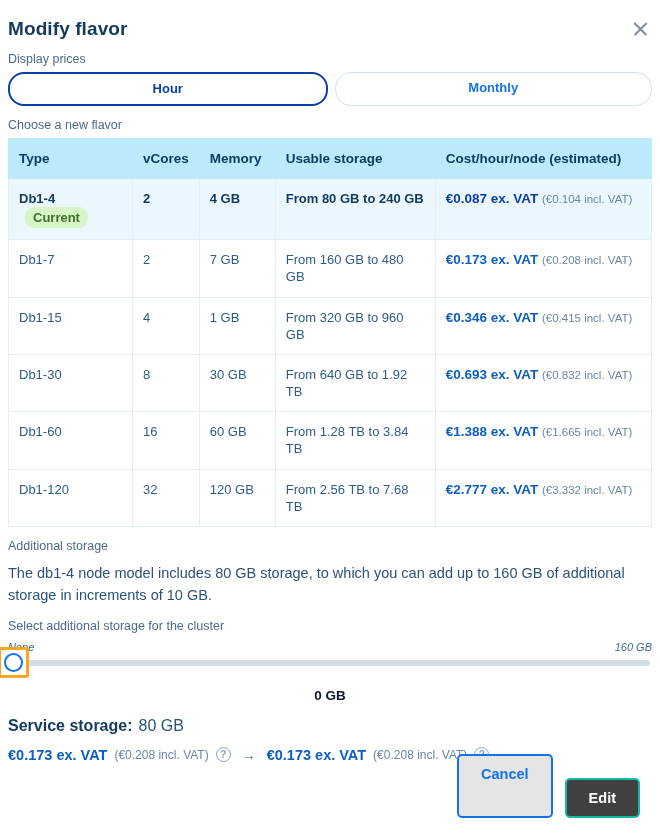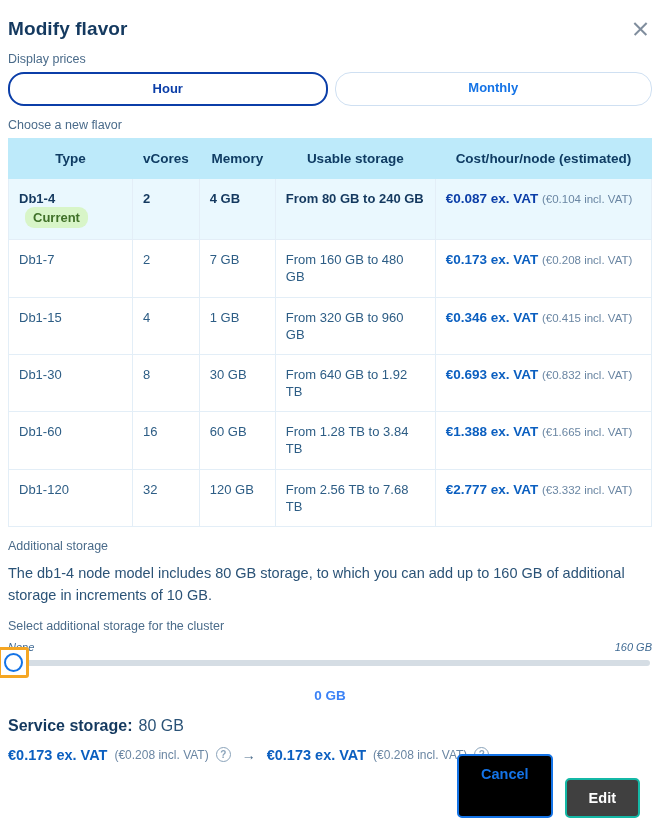--- a/index.html
+++ b/index.html
@@ -77,21 +77,21 @@
     width: 100%;
     border-collapse: collapse;
     margin-top: 4px;
     font-size: 13px;
   }
   table.flavors thead th {
     background: #bdeafa;
     color: #0f3c63;
     font-size: 13.5px;
     font-weight: bold;
-    text-align: center;
+    text-align: left;
     padding: 12px 10px;
     vertical-align: top;
     border: 1px solid #bdeafa;
   }
   table.flavors td {
     border: 1px solid #e3eef7;
     padding: 11px 10px;
     vertical-align: top;
     color: #2d5d85;
     line-height: 1.32;
@@ -170,21 +170,21 @@
     content: "";
     width: 15px; height: 15px;
     border-radius: 50%;
     border: 2px solid #1473e6;
     background: #ffffff;
   }
   .slider-value {
     text-align: center;
     font-size: 13.5px;
     font-weight: bold;
-    color: #3b82f6;
+    color: #0f172a;
     margin-top: 22px;
   }
   .service-storage {
     margin-top: 14px;
     font-size: 16px;
     color: #14395f;
   }
   .service-storage b { font-weight: bold; }
   .service-storage span.val { font-weight: normal; color: #2b5377; margin-left: 6px; }
 
@@ -223,21 +223,21 @@
     gap: 12px;
   }
   .btn {
     font-size: 14.5px;
     font-weight: bold;
     border-radius: 5px;
     padding: 10px 22px;
     cursor: pointer;
   }
   .btn-cancel {
-    background: #000000;
+    background: #e5e5e5;
     color: #1473e6;
     border: 2px solid #1473e6;
   }
   .btn-primary {
     background: #404040;
     color: #ffffff;
     border: 2px solid #14b8a6;
     margin-top: 24px;
   }
 </style>

